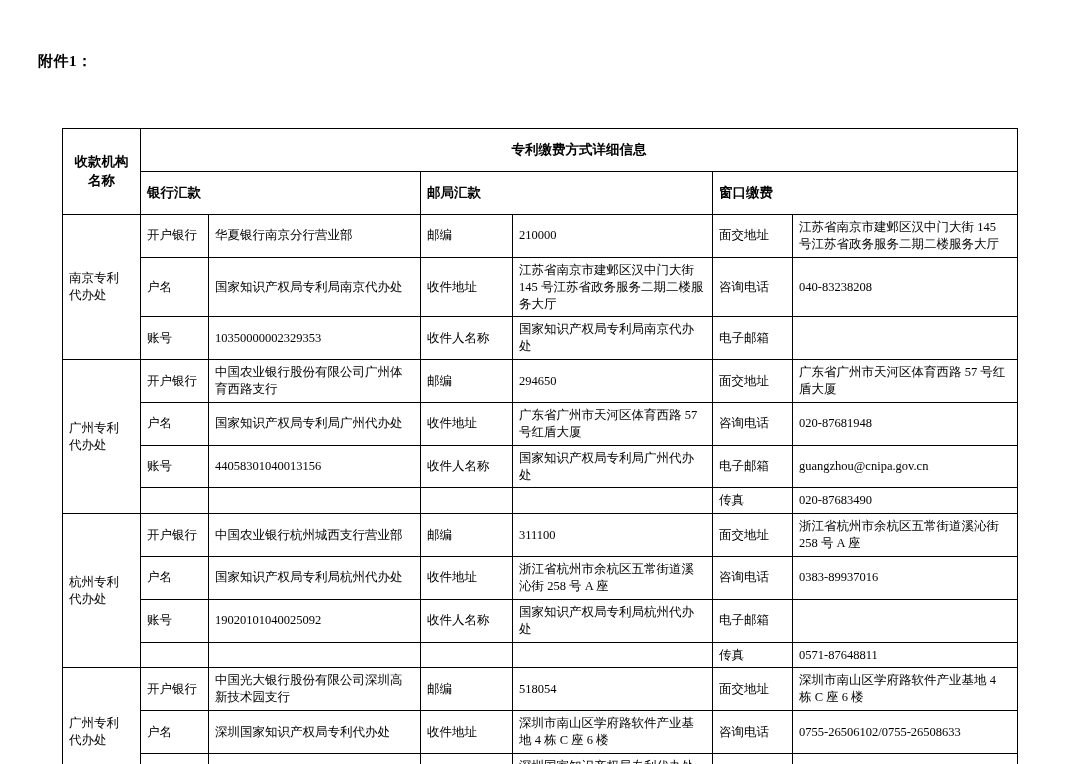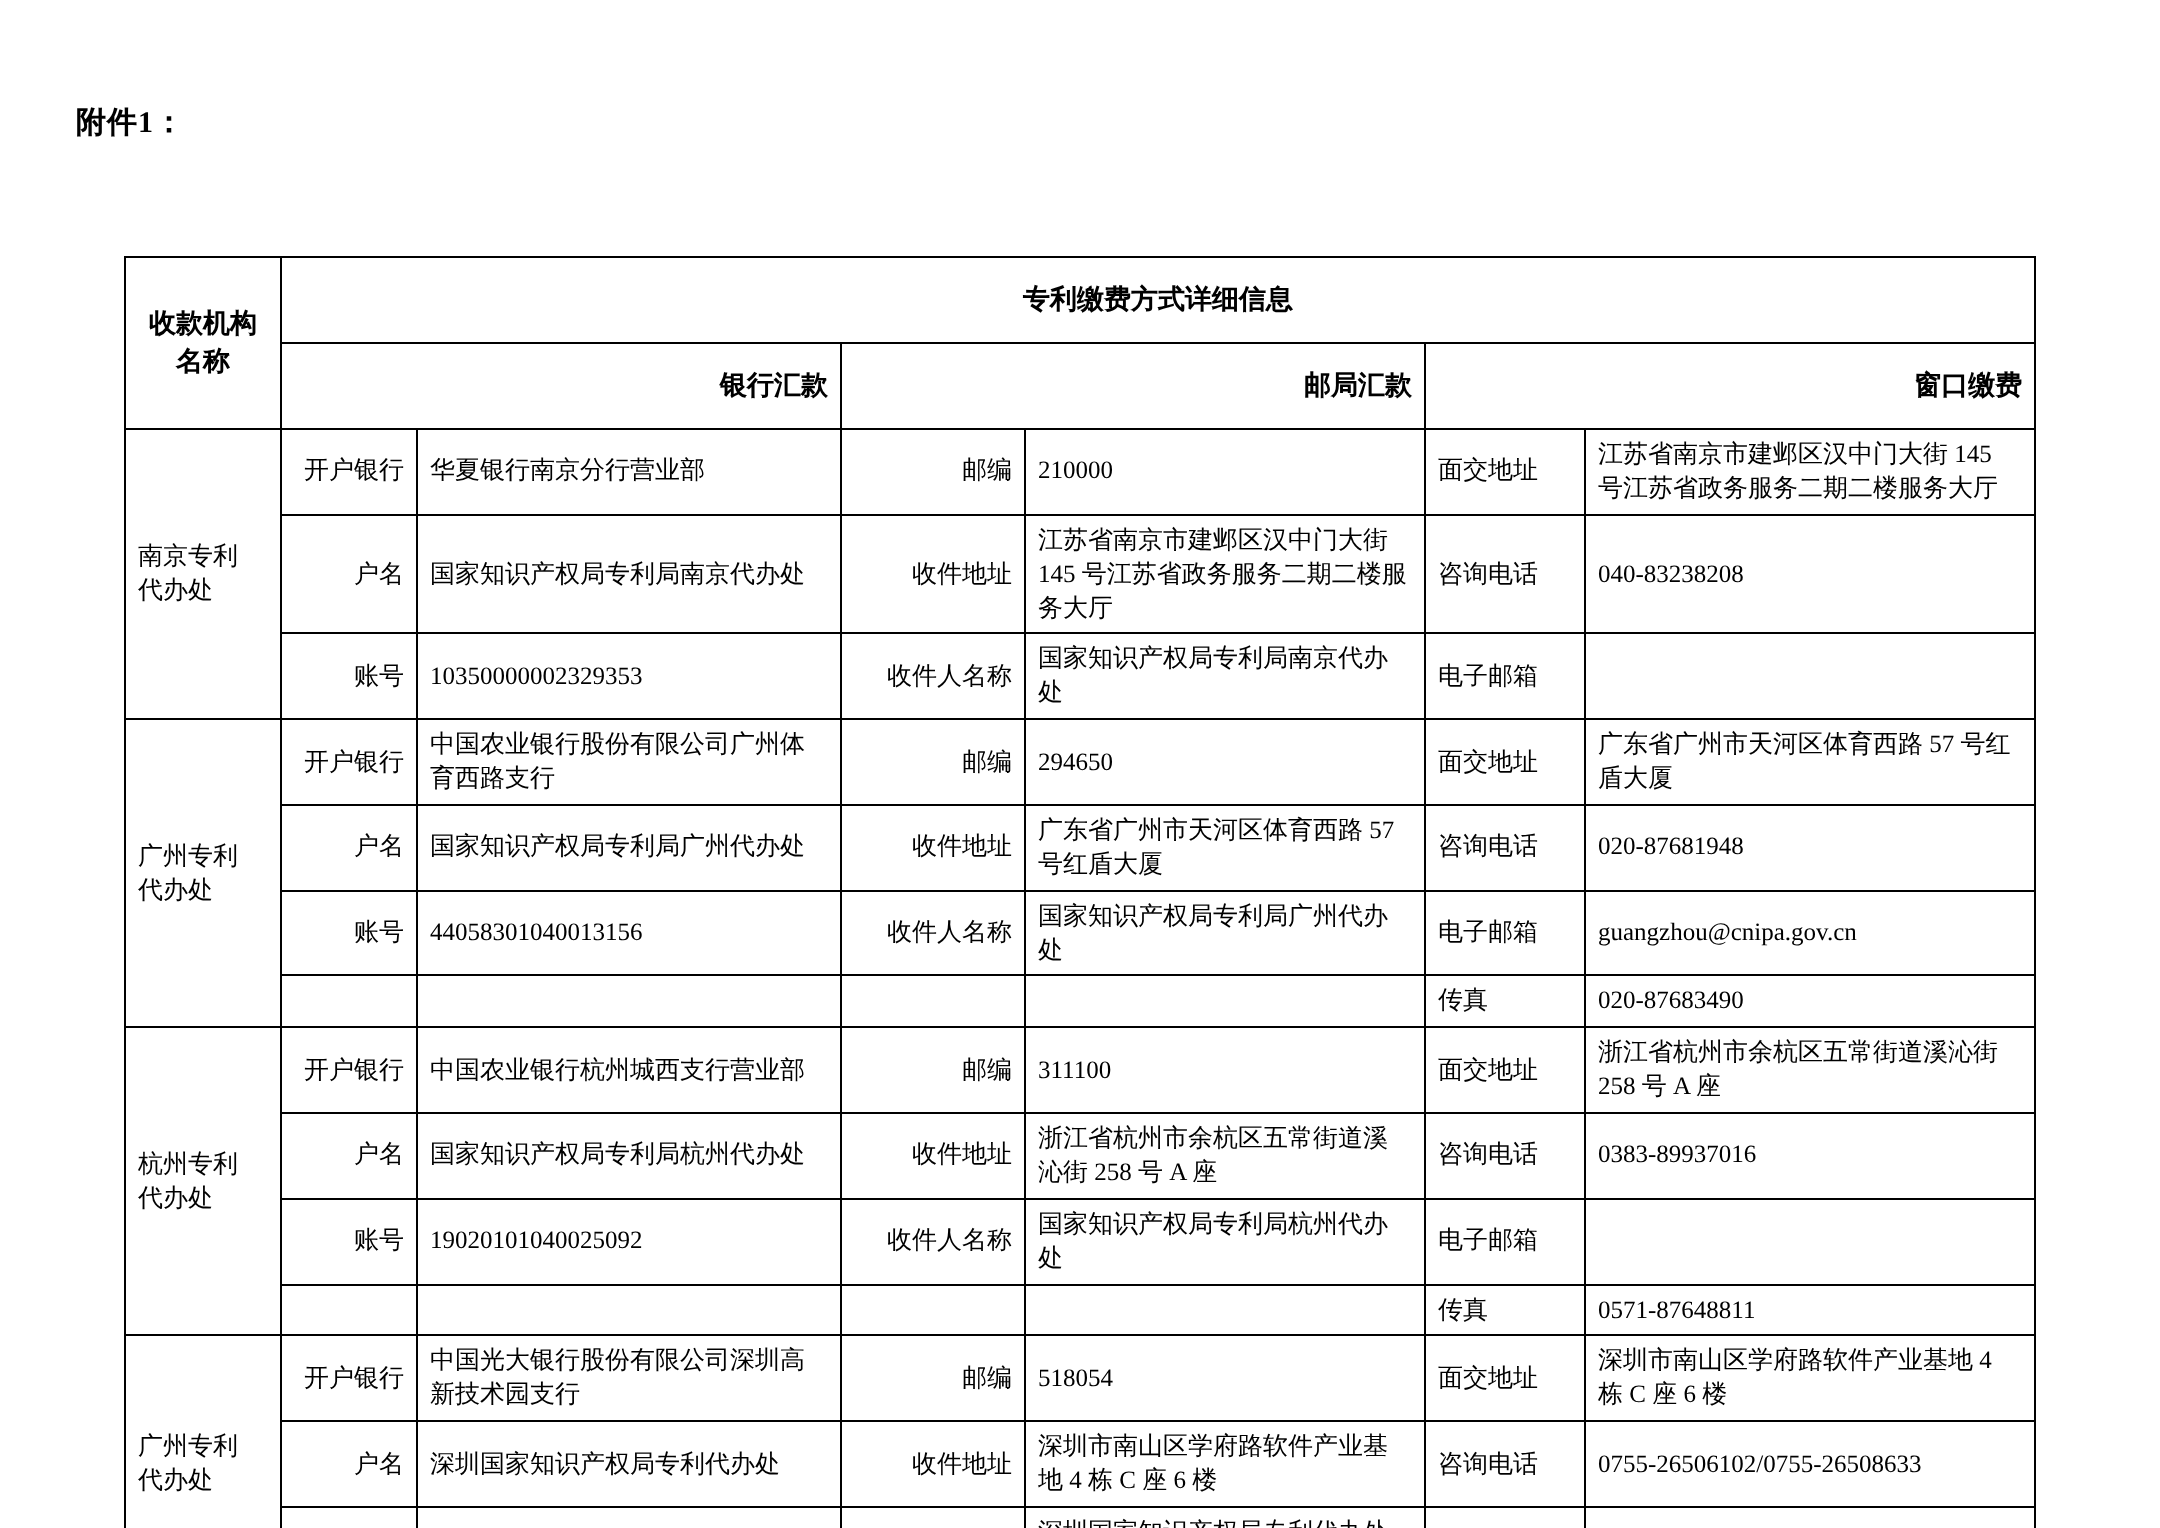--- a/index.html
+++ b/index.html
@@ -49,33 +49,33 @@
     font-size: 12.5px;
   }
   table.fee-table td {
     border: 1px solid #000000;
     padding: 4px 6px;
     vertical-align: middle;
     line-height: 1.35;
     word-wrap: break-word;
   }
   .c-org    { width: 78px;  text-align: center; font-weight: bold; font-size: 13.5px; }
-  .c-lab1   { width: 68px;  text-align: right; }
+  .c-lab1   { width: 68px;  text-align: left; }
   .c-val1   { width: 212px; }
-  .c-lab2   { width: 92px;  text-align: right; }
+  .c-lab2   { width: 92px;  text-align: left; }
   .c-val2   { width: 200px; }
   .c-lab3   { width: 80px;  text-align: left; }
   .c-val3   { width: 225px; }
   .hdr-center {
     text-align: center;
     font-weight: bold;
     font-size: 13.5px;
   }
   .sub-hdr {
-    text-align: right;
+    text-align: left;
     font-weight: bold;
     font-size: 13.5px;
     margin-left: 33px;
   }
   .row-tall td { height: 34px; }
   .page-number {
     position: absolute;
     left: 0;
     top: 672px;
     width: 1080px;

